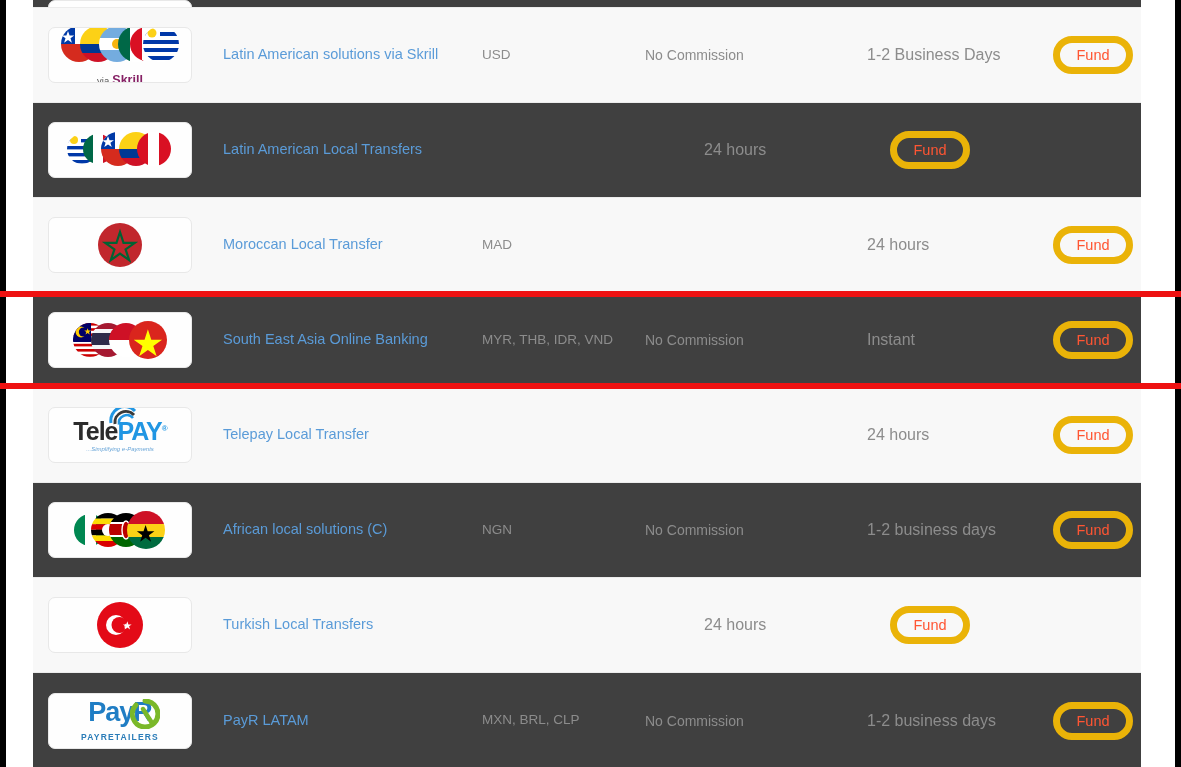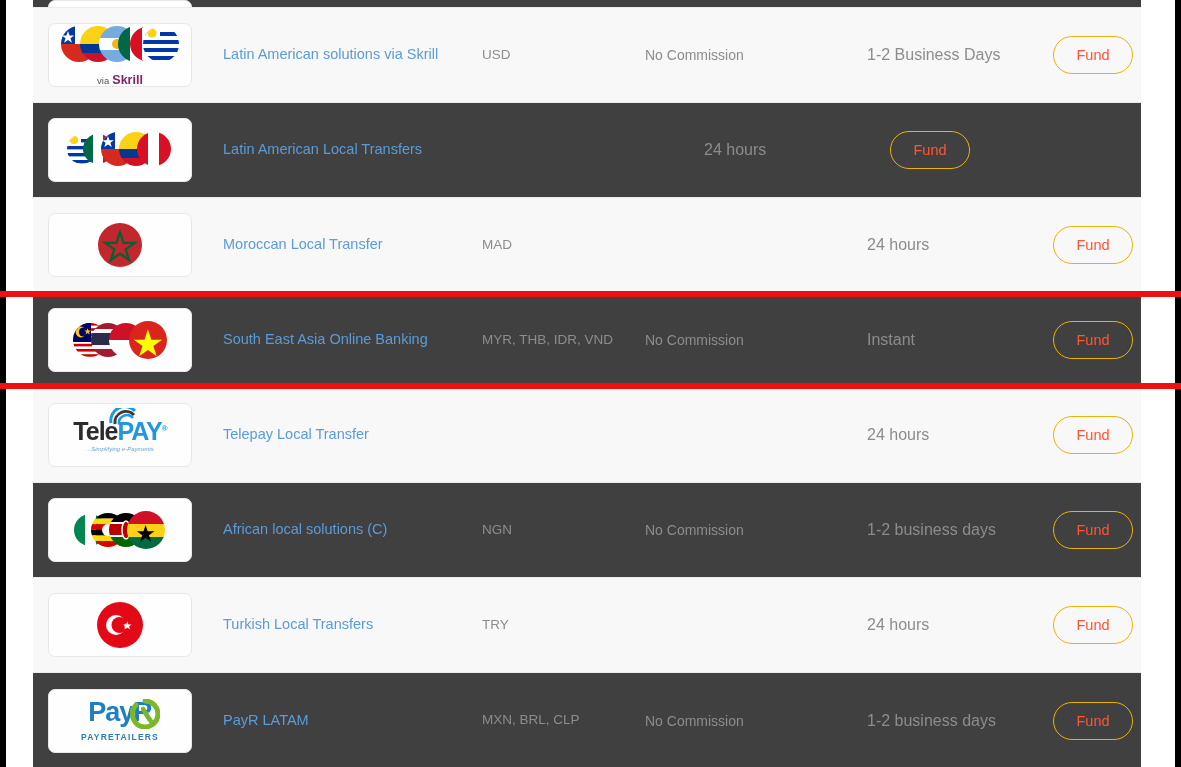--- a/index.html
+++ b/index.html
@@ -49,21 +49,21 @@
   .cell-logo {
     width: 165px;
     flex: 0 0 165px;
     display: flex;
     align-items: center;
     justify-content: flex-start;
     padding-left: 15px;
   }
   .logo-box {
     width: 144px;
-    height: 64px;
+    height: 56px;
     background: #fefefe;
     border: 1px solid #e8e8e8;
     border-radius: 7px;
     display: flex;
     align-items: center;
     justify-content: center;
     overflow: hidden;
   }
   .cell-name {
     flex: 0 0 284px;
@@ -95,21 +95,21 @@
     align-items: center;
     justify-content: flex-start;
     padding-left: 22px;
   }
   .fund-btn {
     display: inline-flex;
     align-items: center;
     justify-content: center;
     width: 80px;
     height: 38px;
-    border: 1px solid #eab308;
+    border: 7px solid #eab308;
     border-radius: 19px;
     background: transparent;
     color: #ff5533;
     font-size: 14.5px;
     font-family: "Liberation Sans", sans-serif;
     cursor: pointer;
     padding: 0;
   }
   
   .hl-line {
@@ -503,21 +503,20 @@
               <circle cx="20" cy="24" r="10" fill="#fff"></circle>
               <circle cx="23.5" cy="24" r="8" fill="#e30a17"></circle>
               <path d="M31.5 24 l-3.4 1.1 2.1 2.9 0-3.6 -2.1 2.9 3.4-1.1 -3.4-1.1 2.1-2.9 0 3.6z" fill="#fff"></path>
               <path d="M32 19.6 l1.5 4.4 4.6 0 -3.7 2.7 1.4 4.4 -3.8-2.7 -3.8 2.7 1.4-4.4 -3.7-2.7 4.6 0z" fill="#fff" transform="scale(0.72) translate(11.5,8.5)"></path>
             </svg>
           </div>
         </div>
         <div class="cell-name">
           <a href="#">Turkish Local Transfers</a>
         </div>
-        <div class="cell-cur">TRY</div>
         <div class="cell-com"></div>
         <div class="cell-time">24 hours</div>
         <div class="cell-act">
           <button class="fund-btn">Fund</button>
         </div>
       </div>
 
       <div class="row" style="border-bottom:none;">
         <div class="cell-logo">
           <div class="logo-box">

